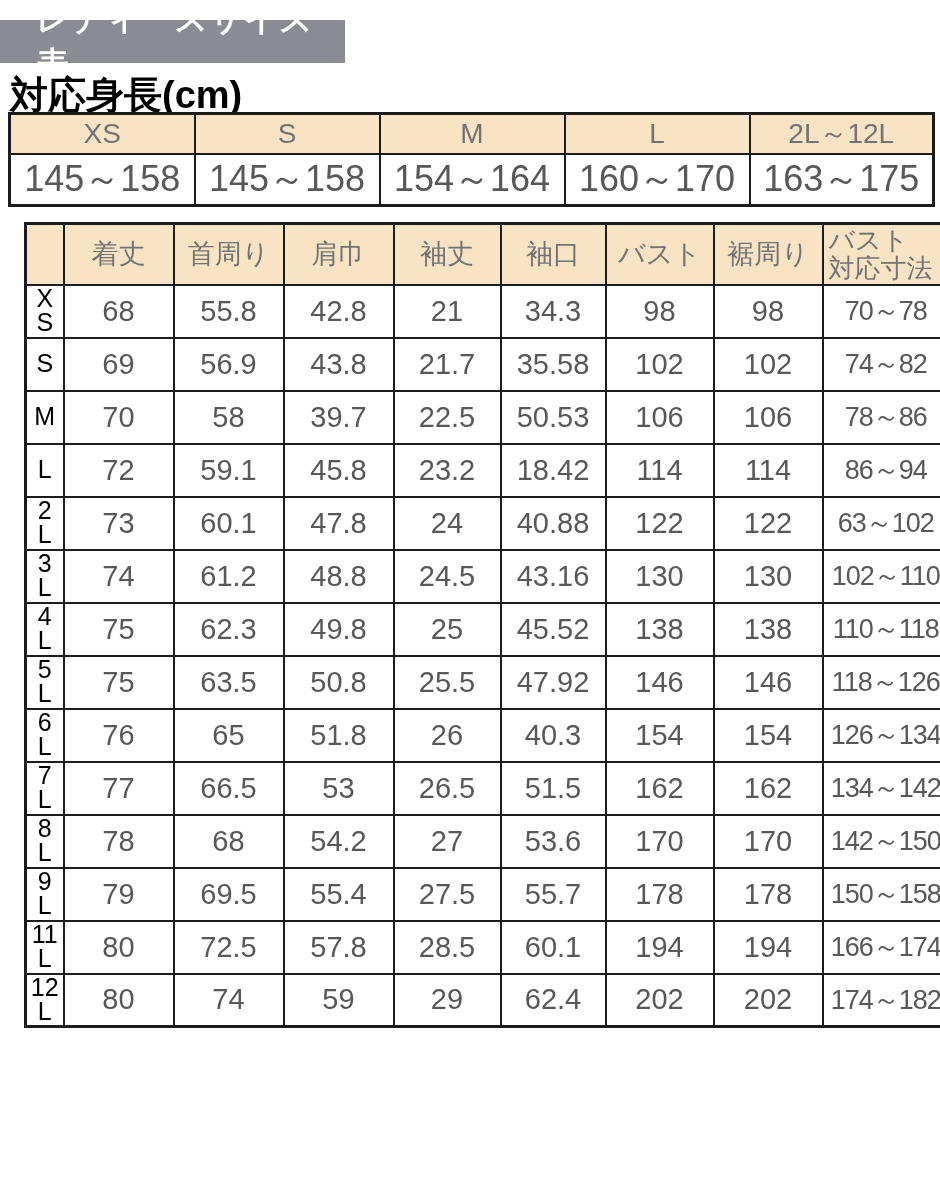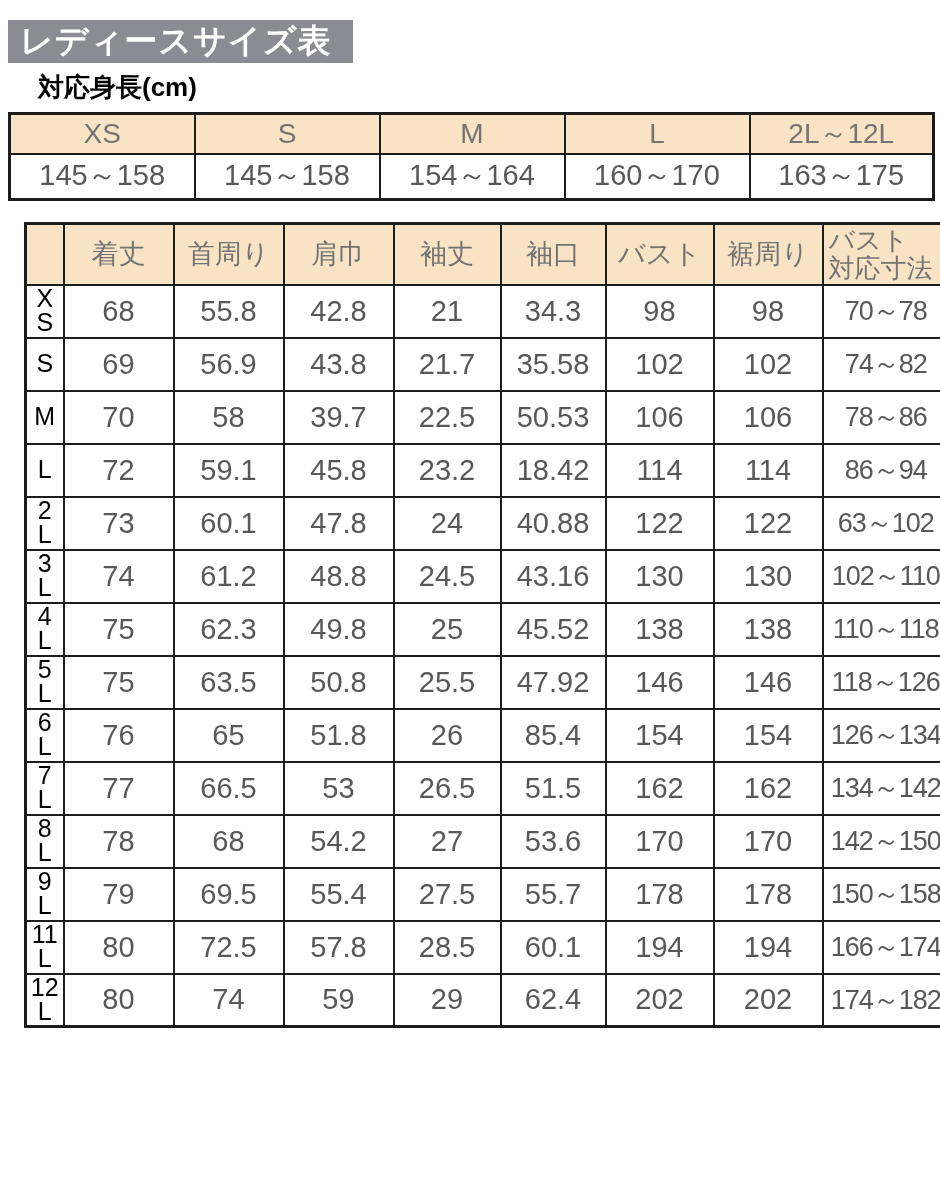--- a/index.html
+++ b/index.html
@@ -1,35 +1,35 @@
 <!DOCTYPE html>
 <html><head>
 <meta charset="utf-8">
 <style>
   * { margin:0; padding:0; box-sizing:border-box; }
   html,body { width:940px; height:1200px; background:#ffffff; overflow:hidden;
     font-family:"Liberation Sans","DejaVu Sans",sans-serif; }
 
   .title-bar{
-    position:absolute; left:8px; top:20px; width:345px; height:43px;
+    position:absolute; left:0; top:20px; width:345px; height:43px;
     background:#8b8b93; color:#ffffff; font-size:33px; font-weight:bold;
-    display:flex; align-items:center; padding-left:12px; letter-spacing:1px;
+    display:flex; align-items:center; padding-left:36px; letter-spacing:1px;
   }
   .subtitle{
-    position:absolute; left:10px; top:70px; font-size:26px; font-weight:bold; color:#000000;margin-left:28px;
+    position:absolute; left:10px; top:70px; font-size:38px; font-weight:bold; color:#000000;
   }
 
   table{ position:absolute; border-collapse:collapse; table-layout:fixed; background:#ffffff; }
   th,td{ border:2px solid #1c1c1c; text-align:center; vertical-align:middle; overflow:hidden; }
   thead th{ background:#f8e3c5; color:#737373; font-weight:normal; }
 
   
   .height-table{ left:8px; top:112px; width:924px; border:3px solid #1c1c1c; }
   .height-table th{ height:31px; font-size:28px; }
-  .height-table td{ height:45px; font-size:29px; color:#58585a; }
+  .height-table td{ height:45px; font-size:36px; color:#58585a; }
 
   
   .size-table{ left:24px; top:222px; width:924px; border:3px solid #1c1c1c; }
   .size-table thead th{ height:61px; font-size:27px; }
   .size-table thead th.corner{ }
   .size-table thead th.last{ text-align:left; padding-left:5px; font-size:26px;
     line-height:1.1; white-space:pre-line; }
   .size-table tbody th{ background:#ffffff; color:#000000; font-size:25px;
     line-height:0.95; white-space:pre-line; font-weight:normal; height:53px; padding:0; }
   .size-table tbody td{ font-size:29px; color:#58585a; height:53px; }
@@ -189,21 +189,21 @@
         <td>146</td>
         <td class="range">118～126</td>
       </tr>
       <tr>
         <th>6
 L</th>
         <td>76</td>
         <td>65</td>
         <td>51.8</td>
         <td>26</td>
-        <td>85.4</td>
+        <td>40.3</td>
         <td>154</td>
         <td>154</td>
         <td class="range">126～134</td>
       </tr>
       <tr>
         <th>7
 L</th>
         <td>77</td>
         <td>66.5</td>
         <td>53</td>

